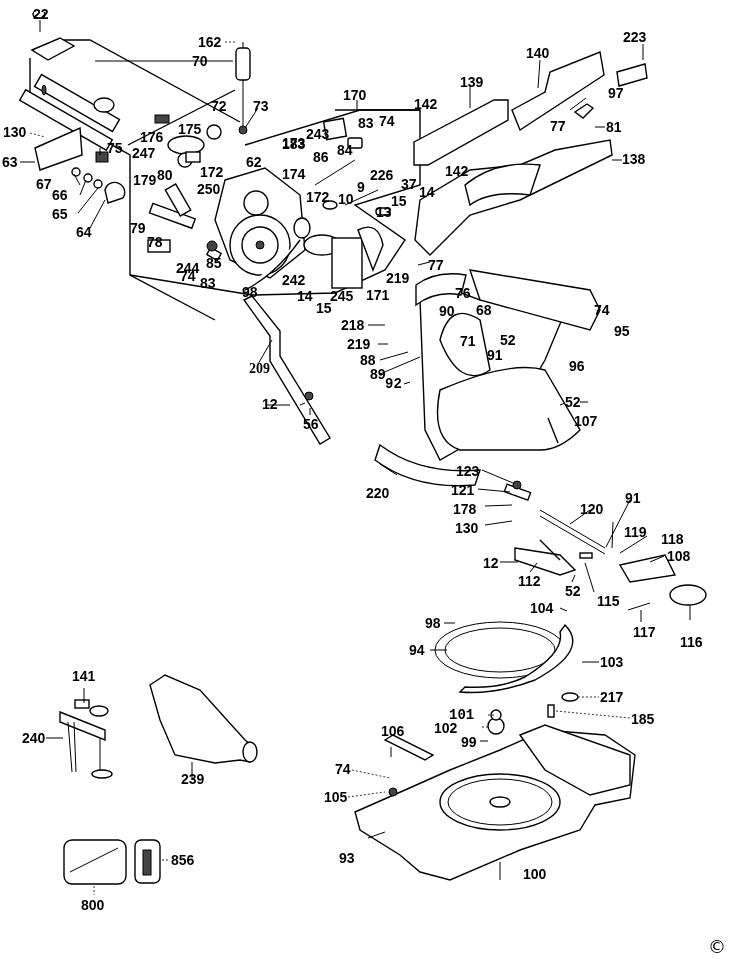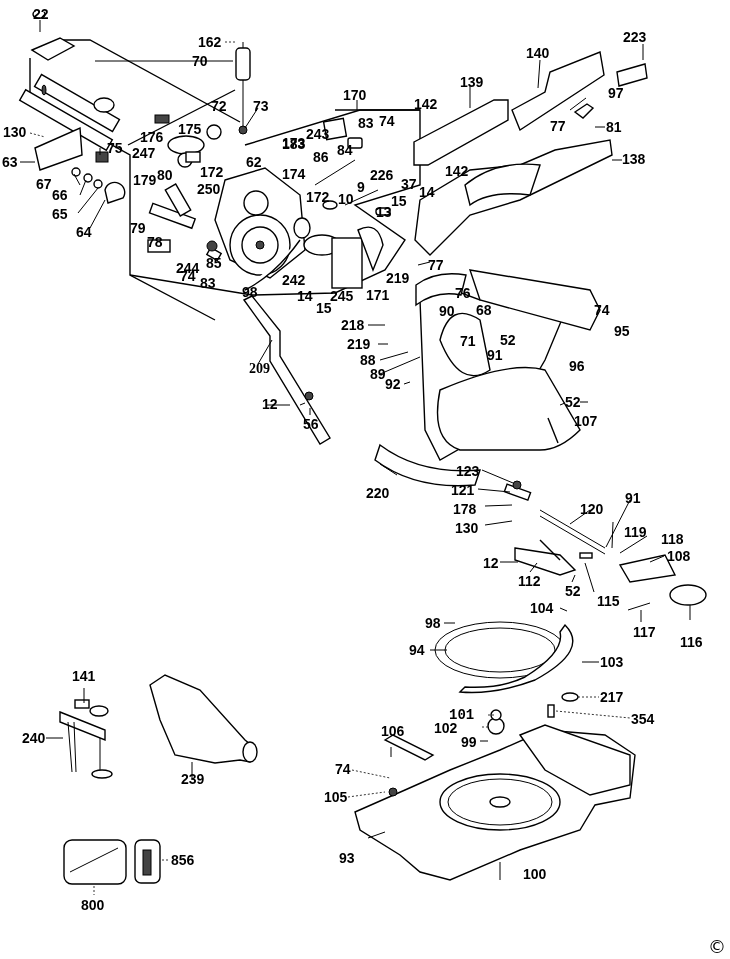--- a/index.html
+++ b/index.html
@@ -292,21 +292,21 @@
 <div class="lbl" style="left:614px;top:324px;text-align:center;">95</div>
 <div class="lbl" style="left:476px;top:303px;">68</div>
 <div class="lbl" style="left:439px;top:304px;">90</div>
 <div class="lbl" style="left:500px;top:333px;">52</div>
 <div class="lbl" style="left:341px;top:318px;">218</div>
 <div class="lbl" style="left:347px;top:337px;">219</div>
 <div class="lbl" style="left:460px;top:334px;">71</div>
 <div class="lbl" style="left:487px;top:348px;">91</div>
 <div class="lbl" style="left:360px;top:353px;">88</div>
 <div class="lbl" style="left:370px;top:367px;">89</div>
-<div class="lbl" style="left:385px;top:377px;">92</div>
+<div class="lbl" style="left:385px;top:377px;font-family:Liberation Mono, monospace;">92</div>
 <div class="lbl" style="left:539px;top:359px;margin-left:30px;">96</div>
 <div class="lbl" style="left:565px;top:395px;">52</div>
 <div class="lbl" style="left:574px;top:414px;">107</div>
 <div class="lbl" style="left:249px;top:362px;font-family:Liberation Serif, serif;">209</div>
 <div class="lbl" style="left:262px;top:397px;">12</div>
 <div class="lbl" style="left:303px;top:417px;">56</div>
 <div class="lbl" style="left:366px;top:486px;">220</div>
 <div class="lbl" style="left:456px;top:464px;">123</div>
 <div class="lbl" style="left:451px;top:483px;">121</div>
 <div class="lbl" style="left:453px;top:502px;">178</div>
@@ -321,21 +321,21 @@
 <div class="lbl" style="left:565px;top:584px;">52</div>
 <div class="lbl" style="left:597px;top:594px;">115</div>
 <div class="lbl" style="left:530px;top:601px;">104</div>
 <div class="lbl" style="left:633px;top:625px;">117</div>
 <div class="lbl" style="left:680px;top:635px;">116</div>
 <div class="lbl" style="left:425px;top:616px;">98</div>
 <div class="lbl" style="left:409px;top:643px;">94</div>
 <div class="lbl" style="left:600px;top:655px;">103</div>
 <div class="lbl" style="left:600px;top:690px;">217</div>
 <div class="lbl" style="left:449px;top:708px;font-family:Liberation Mono, monospace;">101</div>
-<div class="lbl" style="left:631px;top:712px;">354</div>
+<div class="lbl" style="left:631px;top:712px;">185</div>
 <div class="lbl" style="left:434px;top:721px;">102</div>
 <div class="lbl" style="left:461px;top:735px;">99</div>
 <div class="lbl" style="left:381px;top:724px;">106</div>
 <div class="lbl" style="left:335px;top:762px;">74</div>
 <div class="lbl" style="left:324px;top:790px;">105</div>
 <div class="lbl" style="left:339px;top:851px;">93</div>
 <div class="lbl" style="left:523px;top:867px;">100</div>
 <div class="lbl" style="left:72px;top:669px;">141</div>
 <div class="lbl" style="left:22px;top:731px;">240</div>
 <div class="lbl" style="left:181px;top:772px;">239</div>

